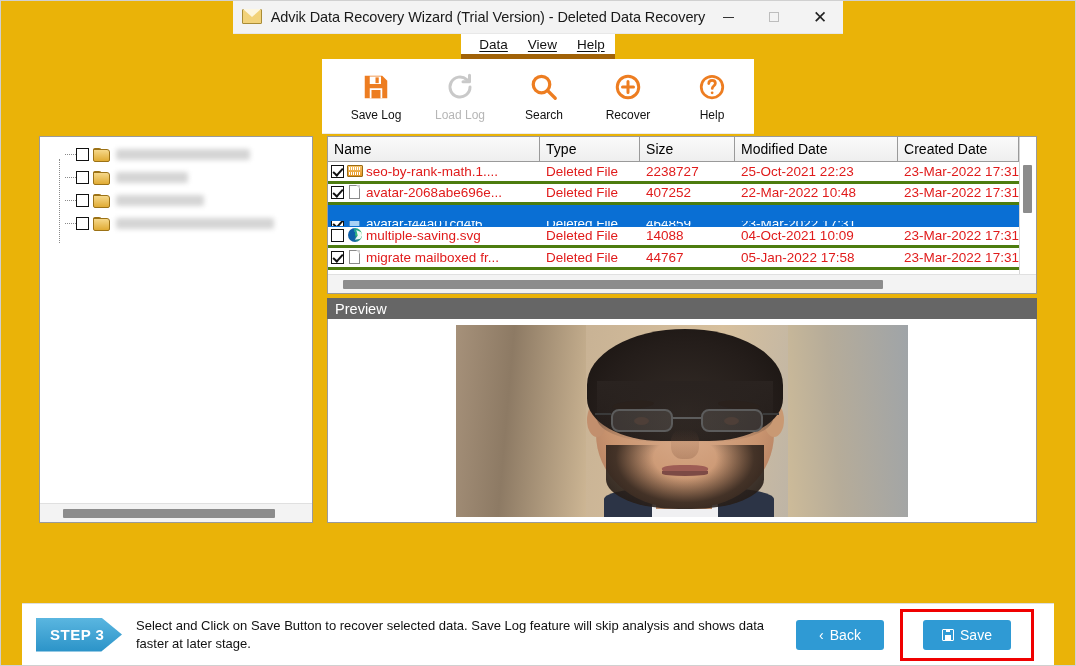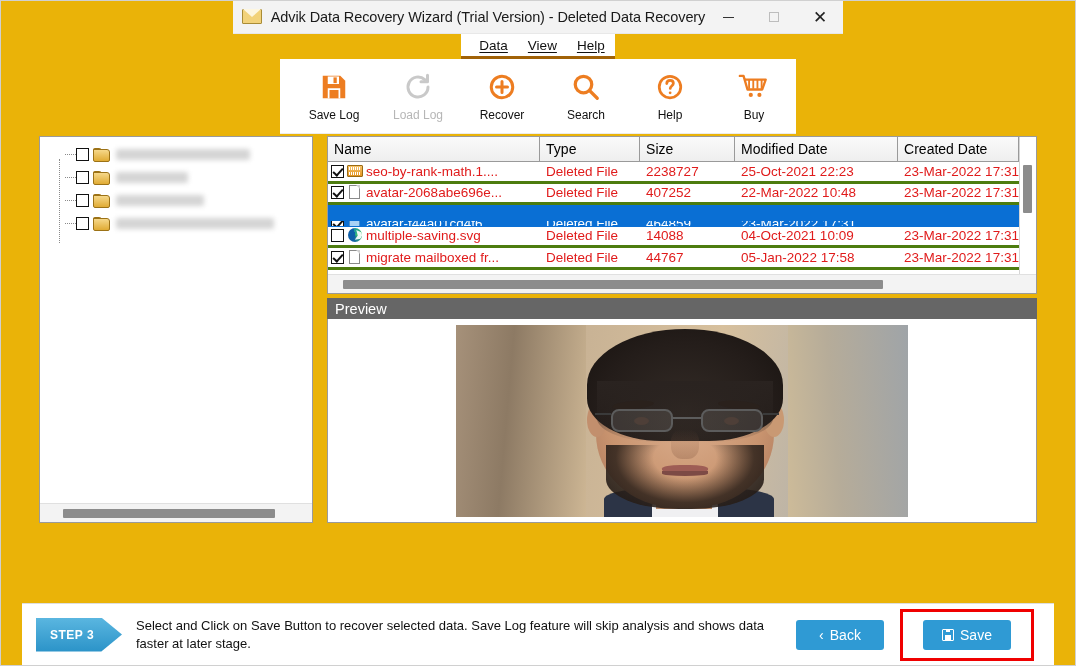--- a/index.html
+++ b/index.html
@@ -53,21 +53,21 @@
   }
   .win-btn.close { color: #222; }
   .wc-min { width: 11px; height: 1px; background: #333; display: block; }
   .wc-max { width: 10px; height: 10px; border: 1.3px solid #bdbdbd; display: block; }
   .wc-x { font-size: 17px; line-height: 1; font-weight: 300; color: #222; }
 
   
   .menubar {
     height: 25px; flex: 0 0 25px; background: #ffffff;
     display: flex; align-items: center; padding-left: 8px;
-    border-bottom: 3px solid #a16207;
+    border-bottom: 5px solid #a16207;
   }
   .menu-item {
     font-size: 13.5px; color: #111; padding: 0 10px; white-space: nowrap;
   }
   .menu-item u { text-underline-offset: 2px; }
 
   
   .toolbar {
     height: 75px; flex: 0 0 75px; background: #ffffff;
     display: flex; align-items: flex-start; padding-left: 12px; padding-top: 6px;
@@ -342,21 +342,21 @@
   }
 
   
   .footer {
     height: 62px; flex: 0 0 62px; border-top: 1px solid #dedede;
     display: flex; align-items: center; padding: 0 14px; position: relative;
     background: #ffffff;
   }
   .step-badge {
     width: 86px; height: 34px; background: linear-gradient(#5ab6e0,#2b93c8);
-    color: #fff; font-size: 12px; font-weight: bold; letter-spacing: .5px;
+    color: #fff; font-size: 15px; font-weight: bold; letter-spacing: .5px;
     display: flex; align-items: center; padding-left: 14px;
     clip-path: polygon(0 0, 76% 0, 100% 50%, 76% 100%, 0 100%);
     flex: 0 0 86px;
   }
   .footer-text {
     font-size: 13px; color: #111; margin-left: 14px; line-height: 1.35;
     max-width: 660px;
   }
   .footer-btns { margin-left: auto; display: flex; align-items: center; gap: 16px; }
   .btn {
@@ -432,60 +432,49 @@
         <svg width="30" height="30" viewBox="0 0 24 24" fill="none" stroke="#c9c9c9" stroke-width="2.4">
           <path d="M20 12a8 8 0 1 1-2.6-5.9" stroke-linecap="round"></path>
           <path d="M19.6 2.6v5.2h-5.2" stroke-linecap="round" stroke-linejoin="round"></path>
         </svg>
       </span>
       <span class="tb-label">Load Log</span>
     </div>
 
     <div class="tb-btn">
       <span class="tb-ico">
+        <svg width="30" height="30" viewBox="0 0 24 24" fill="none" stroke="#ED7D21" stroke-width="2.6">
+          <circle cx="10" cy="10" r="6.6"></circle>
+          <path d="M14.8 14.8L21 21" stroke-linecap="round"></path>
+        </svg>
+      </span>
+      <span class="tb-label">Search</span>
+    </div>
+
+    <div class="tb-btn">
+      <span class="tb-ico">
         <svg width="30" height="30" viewBox="0 0 24 24" fill="none" stroke="#ED7D21" stroke-width="2.4">
           <circle cx="12" cy="12" r="8.6"></circle>
           <path d="M12 7.6v8.8M7.6 12h8.8" stroke-linecap="round"></path>
         </svg>
       </span>
       <span class="tb-label">Recover</span>
-    </div>
-
-    <div class="tb-btn">
-      <span class="tb-ico">
-        <svg width="30" height="30" viewBox="0 0 24 24" fill="none" stroke="#ED7D21" stroke-width="2.6">
-          <circle cx="10" cy="10" r="6.6"></circle>
-          <path d="M14.8 14.8L21 21" stroke-linecap="round"></path>
-        </svg>
-      </span>
-      <span class="tb-label">Search</span>
     </div>
 
     <div class="tb-btn">
       <span class="tb-ico">
         <svg width="30" height="30" viewBox="0 0 24 24" fill="none" stroke="#ED7D21" stroke-width="2.2">
           <circle cx="12" cy="12" r="8.6"></circle>
           <path d="M9.4 9.2c0-1.6 1.2-2.6 2.7-2.6 1.5 0 2.6 1 2.6 2.4 0 2.2-2.5 2.2-2.5 4.1" stroke-linecap="round"></path>
           <circle cx="12.1" cy="16.6" r="1.1" fill="#ED7D21" stroke="none"></circle>
         </svg>
       </span>
       <span class="tb-label">Help</span>
     </div>
 
-    <div class="tb-btn">
-      <span class="tb-ico">
-        <svg width="32" height="30" viewBox="0 0 26 24" fill="none" stroke="#ED7D21" stroke-width="1.9">
-          <path d="M1.5 3h3l3.2 11h12l2.8-8H6.3" stroke-linecap="round" stroke-linejoin="round"></path>
-          <path d="M9 6.4v7M12.4 6.4v7M15.8 6.4v7M19.2 6.4v7" stroke-width="1.5"></path>
-          <circle cx="10.4" cy="18.4" r="1.7" fill="#ED7D21" stroke="none"></circle>
-          <circle cx="17.4" cy="18.4" r="1.7" fill="#ED7D21" stroke="none"></circle>
-        </svg>
-      </span>
-      <span class="tb-label">Buy</span>
-    </div>
   </div>
 
   <div class="body">
 
     <div class="tree-panel">
       <div class="tree-inner">
         <div class="tree-vline"></div>
 
 
         <div class="tree-row">

